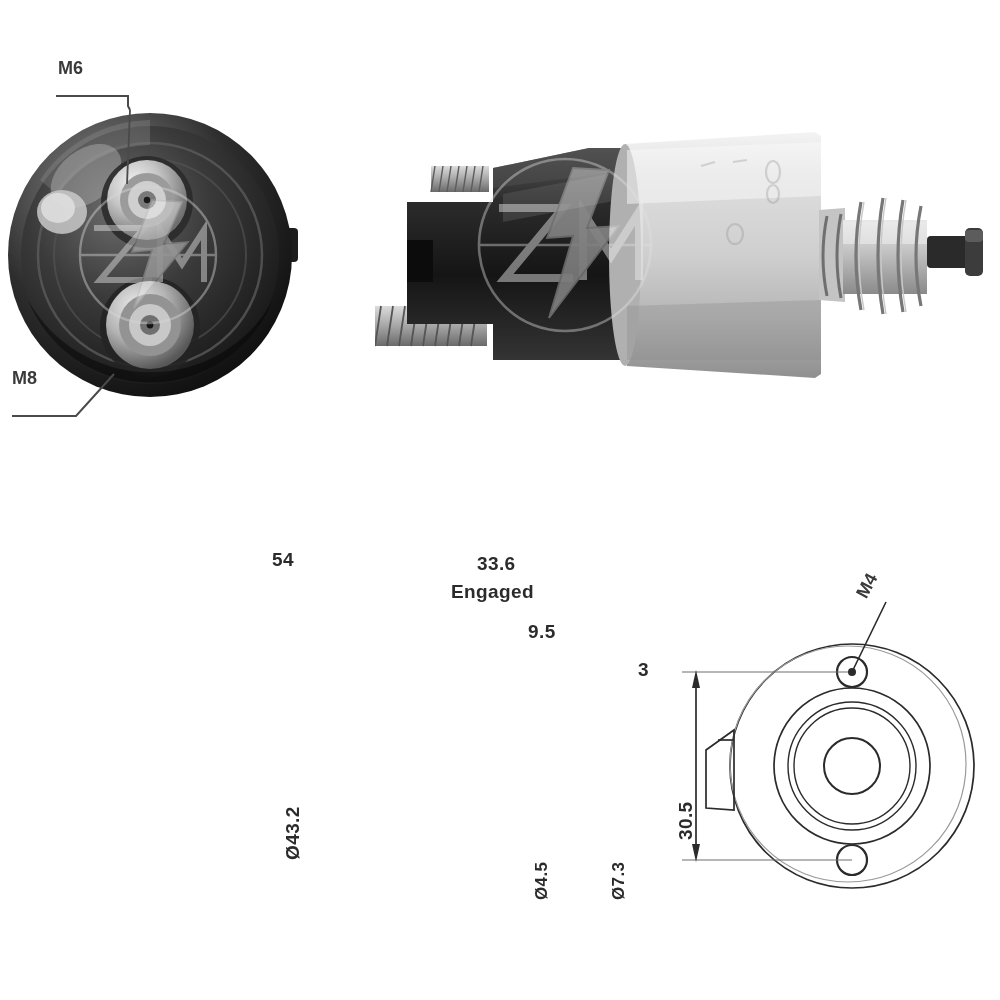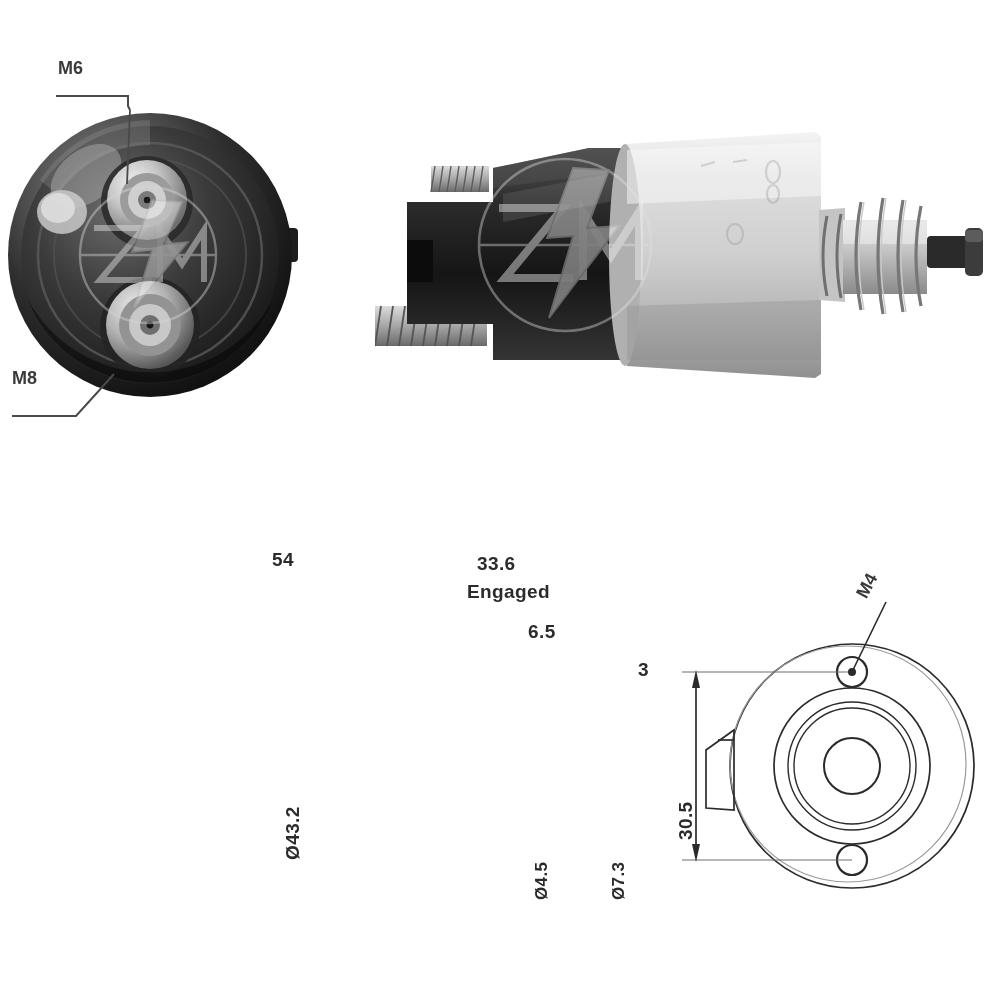--- a/index.html
+++ b/index.html
@@ -335,26 +335,26 @@
     </g>
   </svg>
 
   <div class="abs" style="left:248px;top:550px;margin-left:24px;">
     <span class="dimtxt">54</span>
   </div>
 
   <div class="abs" style="left:477px;top:554px;">
     <span class="dimtxt">33.6</span>
   </div>
-  <div class="abs" style="left:451px;top:582px;margin-left:16px;">
+  <div class="abs" style="left:451px;top:582px;">
     <span class="dimtxt">Engaged</span>
   </div>
 
   <div class="abs" style="left:528px;top:622px;">
-    <span class="dimtxt">6.5</span>
+    <span class="dimtxt">9.5</span>
   </div>
 
   <div class="abs" style="left:638px;top:660px;">
     <span class="dimtxt">3</span>
   </div>
 
   <div class="abs" style="left:283px;top:860px;">
     <span class="dimtxt rot90" style="display:inline-block;">Ø43.2</span>
   </div>
 

